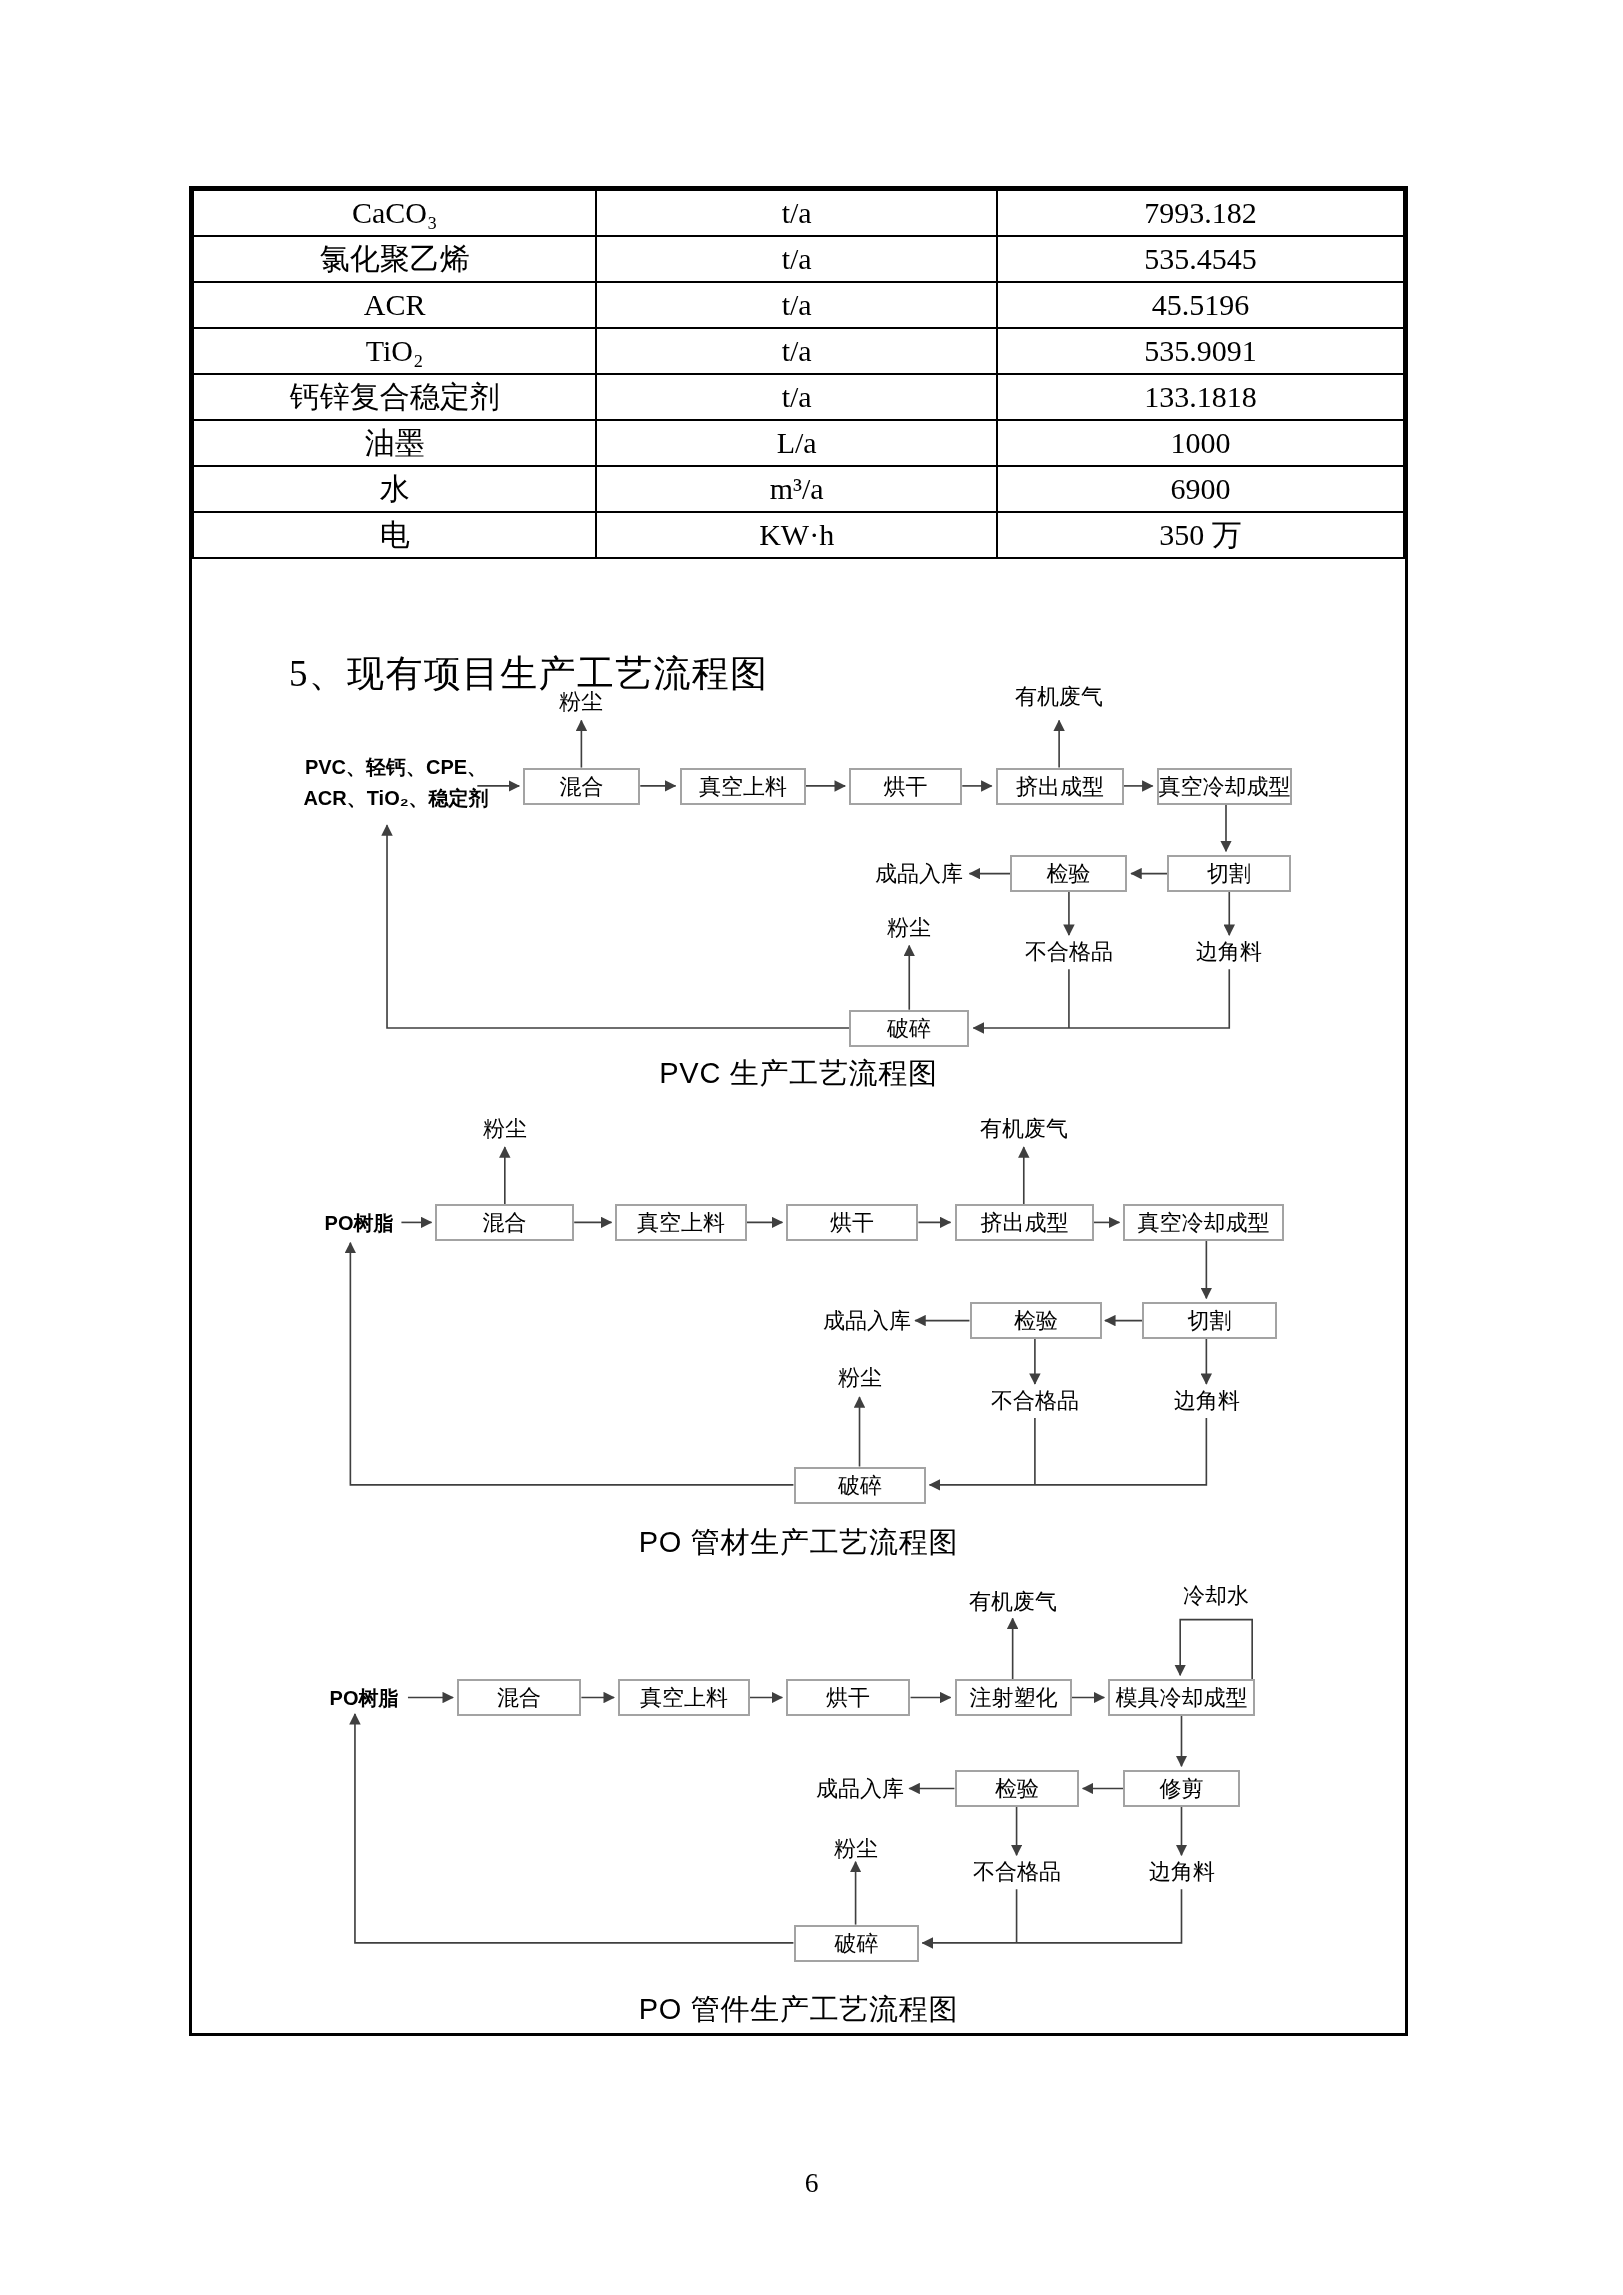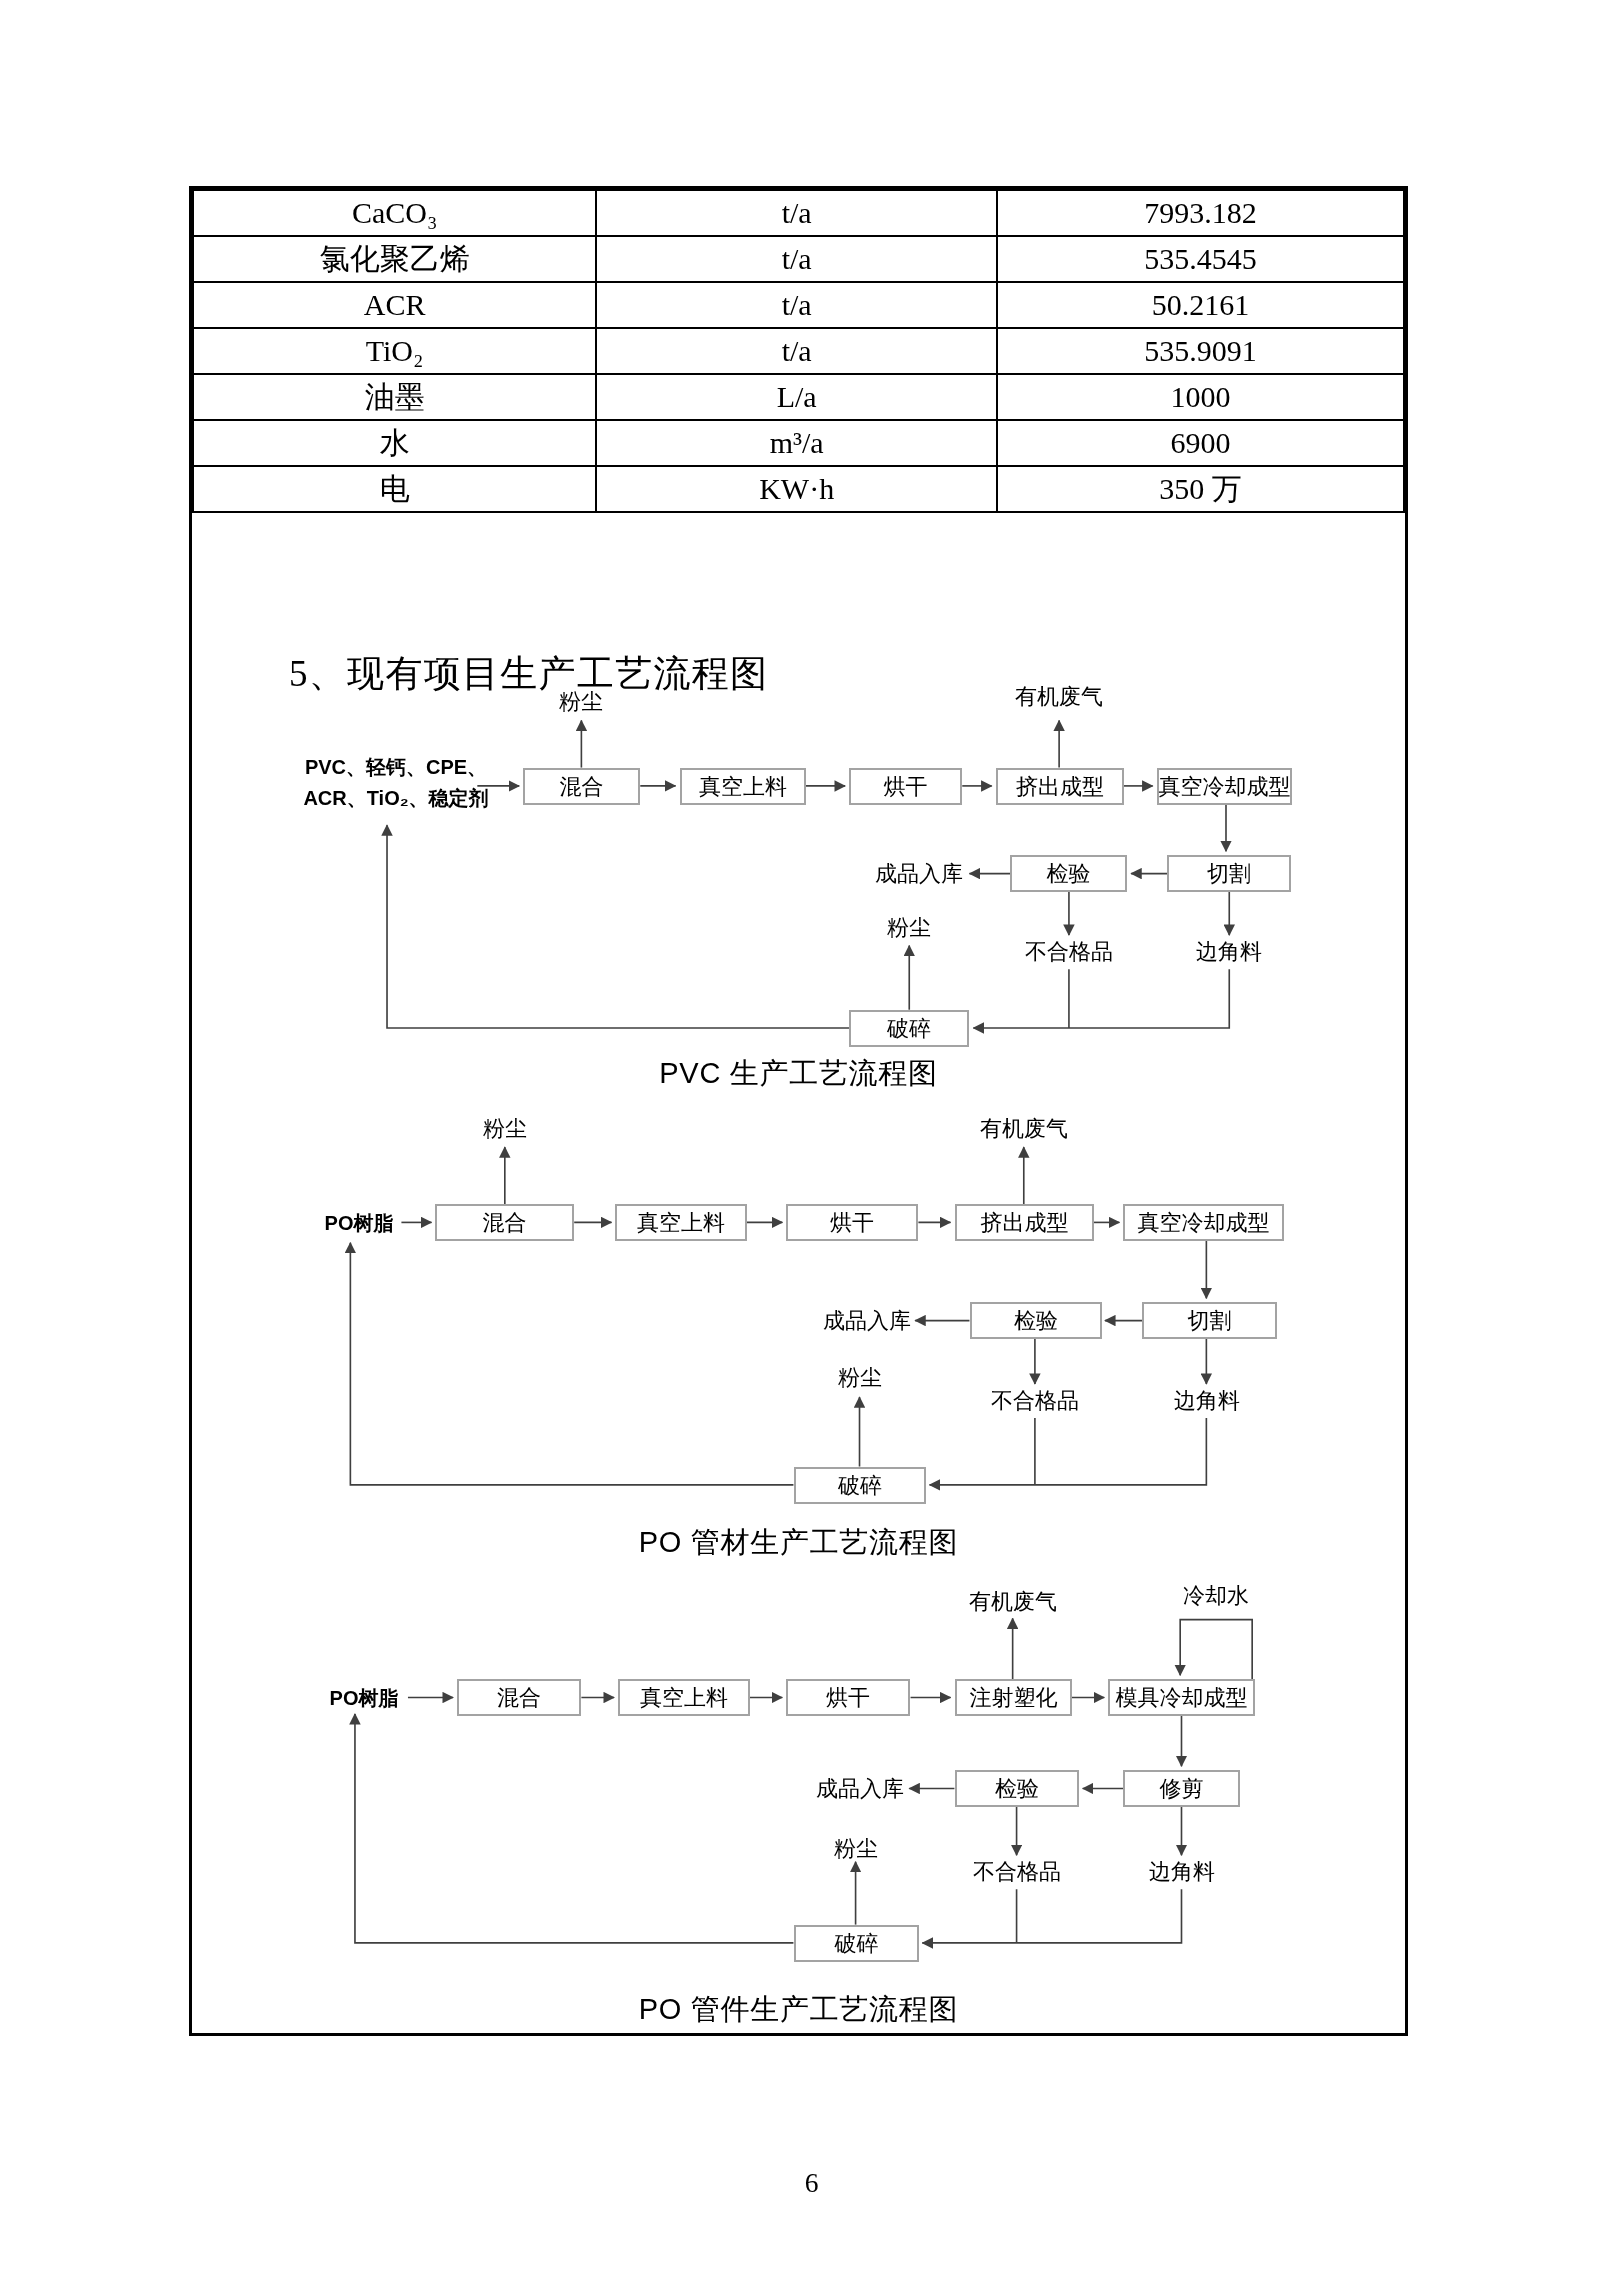--- a/index.html
+++ b/index.html
@@ -88,26 +88,31 @@
           <td class="c-val">7993.182</td>
         </tr>
         <tr>
           <td class="c-name">氯化聚乙烯</td>
           <td class="c-unit">t/a</td>
           <td class="c-val">535.4545</td>
         </tr>
         <tr>
           <td class="c-name">ACR</td>
           <td class="c-unit">t/a</td>
-          <td class="c-val">50.2161</td>
+          <td class="c-val">45.5196</td>
         </tr>
         <tr>
           <td class="c-name">TiO₂</td>
           <td class="c-unit">t/a</td>
           <td class="c-val">535.9091</td>
+        </tr>
+        <tr>
+          <td class="c-name">钙锌复合稳定剂</td>
+          <td class="c-unit">t/a</td>
+          <td class="c-val">133.1818</td>
         </tr>
         <tr>
           <td class="c-name">油墨</td>
           <td class="c-unit">L/a</td>
           <td class="c-val">1000</td>
         </tr>
         <tr>
           <td class="c-name">水</td>
           <td class="c-unit">m³/a</td>
           <td class="c-val">6900</td>

